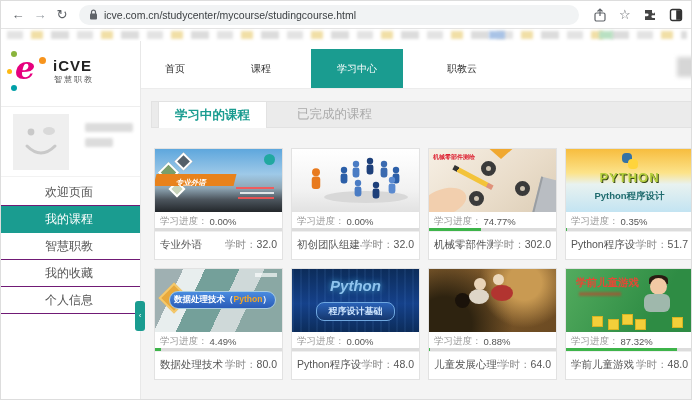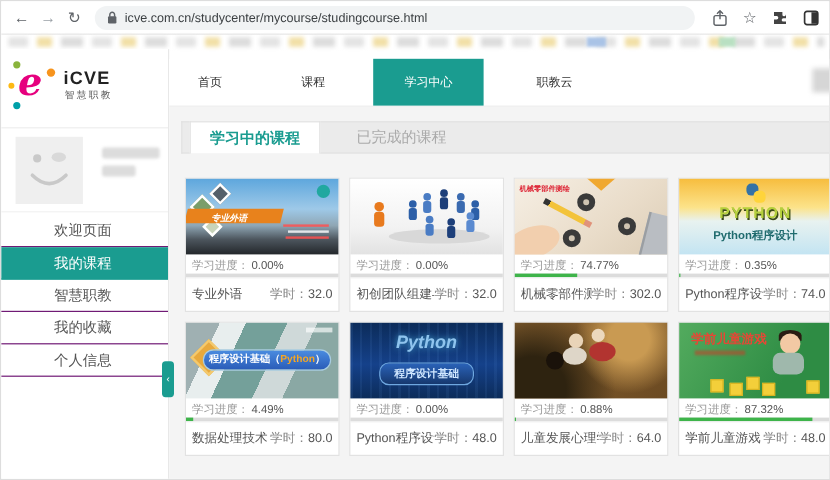--- a/index.html
+++ b/index.html
@@ -279,29 +279,29 @@
         </div>
         <div class="cprog">
             <span class="plabel">学习进度：</span>
             <span class="pval">0.35%</span>
           </div>
         <div class="pbar">
             <i class="pfill" style="width: 0.35%;"></i>
           </div>
         <div class="cfoot">
             <span class="cname">Python程序设计</span>
-            <span class="chours"><span>学时：</span><b>74.0</b></span>
+            <span class="chours"><span>学时：</span><b>51.7</b></span>
           </div>
       </div>
 
       <div class="card">
         <div class="cimg ci5">
           <i class="toplogo"></i>
           <i class="diamond"></i>
-          <div class="pill"><span>程序设计基础（</span><span class="hl">Python</span><span>）</span></div>
+          <div class="pill"><span>数据处理技术（</span><span class="hl">Python</span><span>）</span></div>
         </div>
         <div class="cprog">
             <span class="plabel">学习进度：</span>
             <span class="pval">4.49%</span>
           </div>
         <div class="pbar">
             <i class="pfill" style="width: 4.49%;"></i>
           </div>
         <div class="cfoot">
             <span class="cname">数据处理技术（P...</span>

